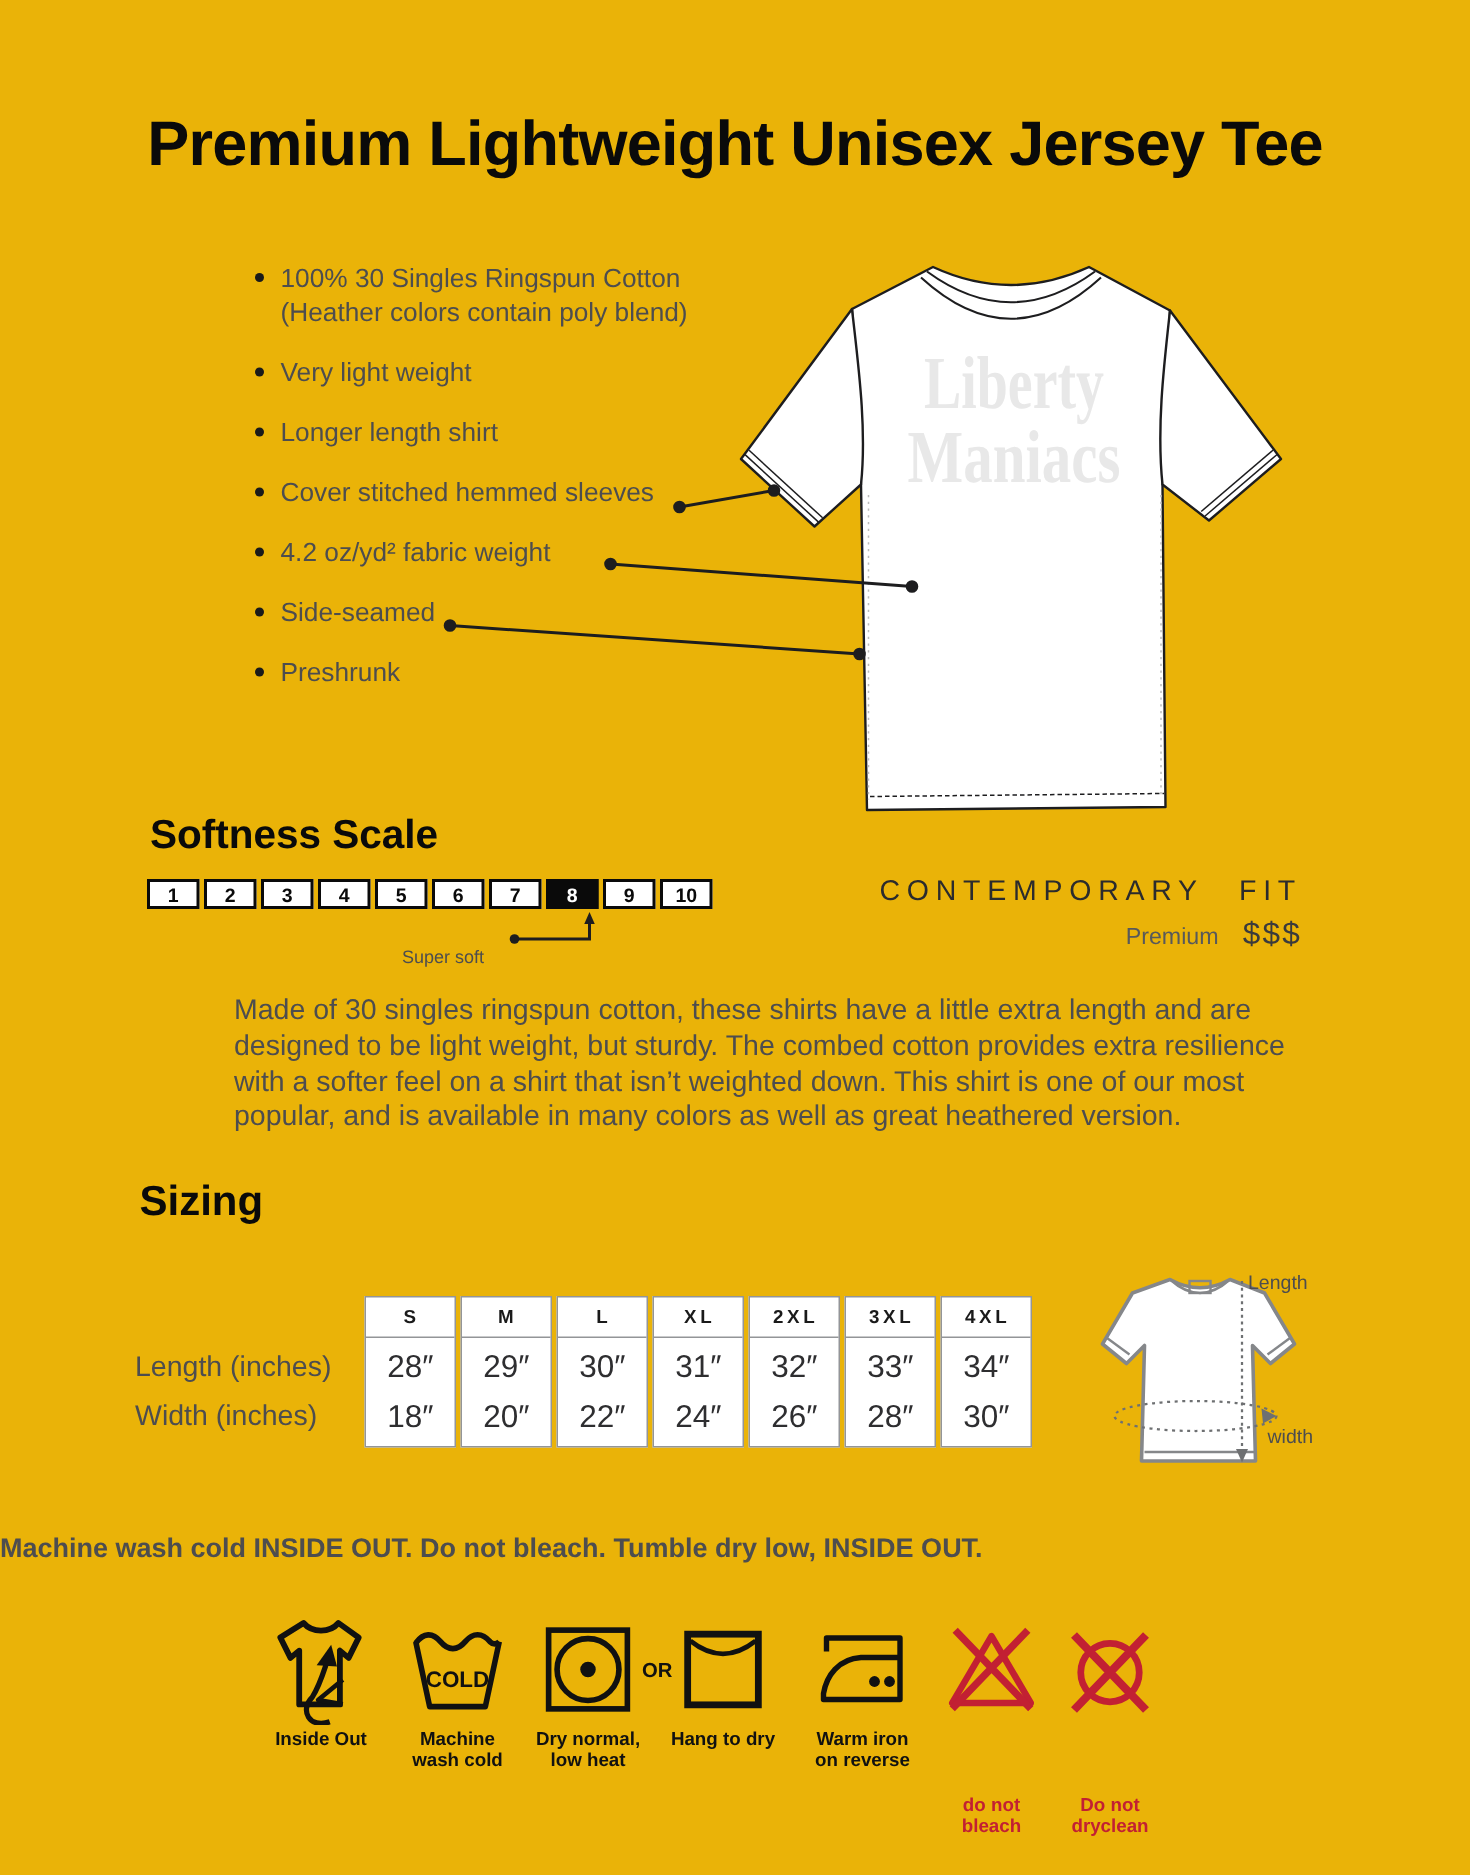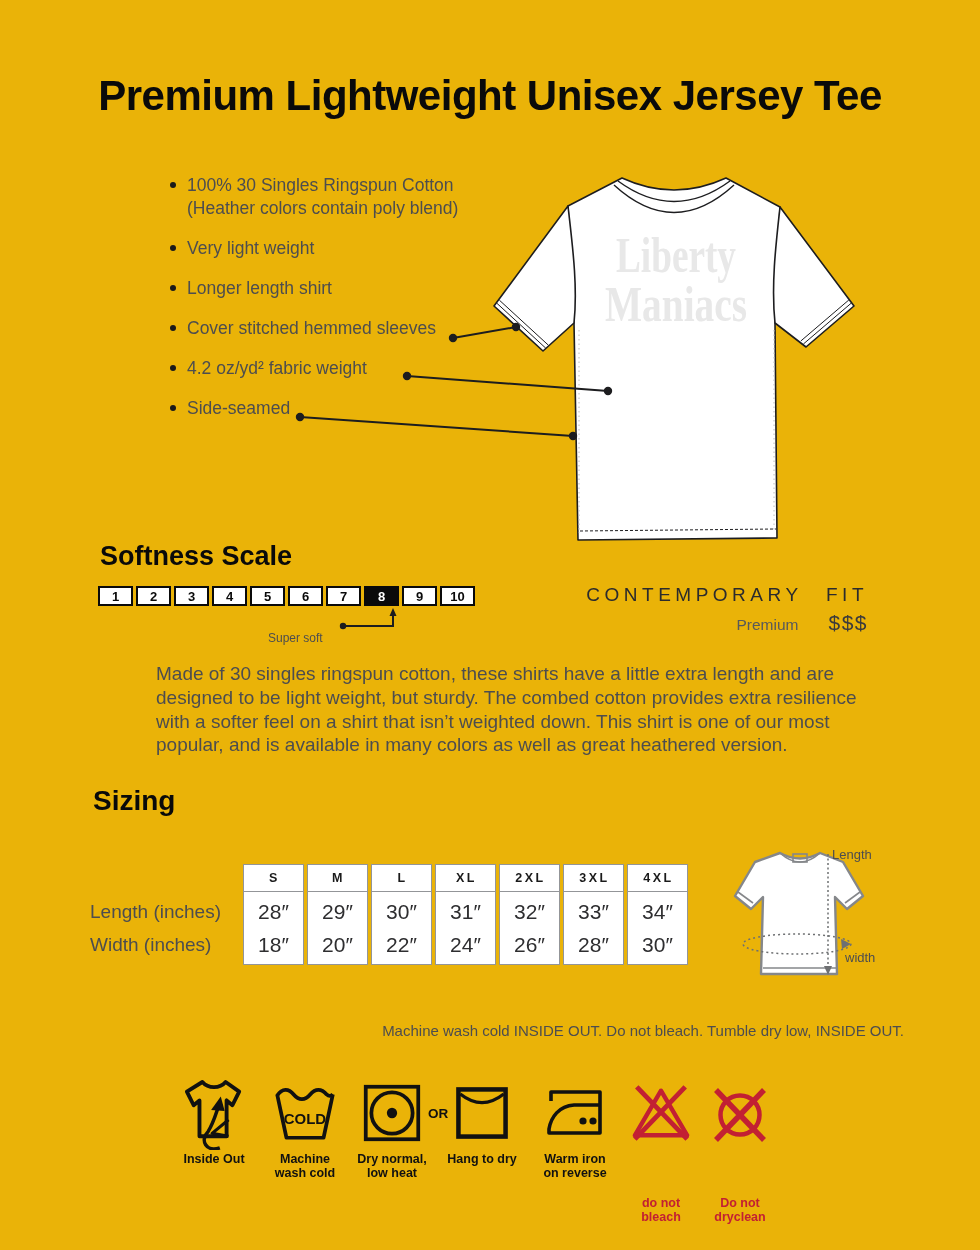--- a/index.html
+++ b/index.html
@@ -40,21 +40,21 @@
     font-size:13px; font-weight:700; color:#0a0a0a; background:#fff;
   }
   .scale .cell.sel { background:#0a0a0a; color:#ffffff; }
   .super-soft { position:absolute; left:268px; top:612px; font-size:12px; color:#4d4d4f;margin-top:19px; }
   .soft-arrow { position:absolute; left:336px; top:604px; }
 
   .fit-label {
     position:absolute; right:112px; top:584px; font-size:19px; letter-spacing:4.5px;
     word-spacing:14px; color:#2b2b2d; white-space:nowrap;
   }
-  .fit-sub { position:absolute; right:112px; top:611px; display:flex; align-items:baseline; gap:30px; }
+  .fit-sub { position:absolute; right:112px; top:611px; display:flex; align-items:baseline; gap:16px; }
   .fit-tier { font-size:15.5px; color:#58595b; }
   .fit-price { font-size:21px; color:#3a3a3c; letter-spacing:1.5px; }
 
   .desc {
     position:absolute; left:156px; top:662px; width:718px;
     font-size:19px; line-height:23.8px; color:#4d4d4f;
   }
 
   .sizing-heading { position:absolute; left:93px; top:785px; font-size:28px; font-weight:700; }
 
@@ -66,22 +66,22 @@
   .sizetable .hd {
     height:26px; border-bottom:1.6px solid #939598; display:flex; align-items:center; justify-content:center;
     font-size:12.5px; font-weight:700; letter-spacing:2.5px; color:#1a1a1a; padding-left:2px;
   }
   .sizetable .vals { padding:3px 0; }
   .sizetable .val { height:33px; line-height:33px; text-align:center; font-size:21px; color:#2e2e30; }
 
   .size-diagram { position:absolute; left:725px; top:838px; }
 
   .care-note {
-    position:absolute; left:0; top:1022px; width:904px; text-align:right;
-    font-size:15px; color:#4d4d4f;
+    position:absolute; left:0; top:1022px; width:904px; text-align:left;
+    font-size:18px; color:#4d4d4f;font-weight:bold;
   }
 
   .care-item { position:absolute; top:1078px; text-align:center; }
   .care-item .icon-box { height:70px; display:flex; align-items:center; justify-content:center; }
   .care-item .care-label {
     margin-top:4px; font-size:12.5px; font-weight:700; line-height:14px; color:#111111;
   }
   .care-item.red .care-label { color:#C22033;margin-top:48px; }
   .or-label { position:absolute; left:428px; top:1106px; font-size:13.5px; font-weight:700; color:#111; }
 
@@ -136,20 +136,21 @@
     </g>
   </svg>
 
   <ul class="features">
     <li>100% 30 Singles Ringspun Cotton (Heather colors contain poly blend)</li>
     <li>Very light weight</li>
     <li>Longer length shirt</li>
     <li>Cover stitched hemmed sleeves</li>
     <li>4.2 oz/yd² fabric weight</li>
     <li>Side-seamed</li>
+    <li>Preshrunk</li>
   </ul>
 
   <div class="softness-heading">Softness Scale</div>
   <div class="scale">
     <div class="cell">1</div>
     <div class="cell">2</div>
     <div class="cell">3</div>
     <div class="cell">4</div>
     <div class="cell">5</div>
     <div class="cell">6</div>

